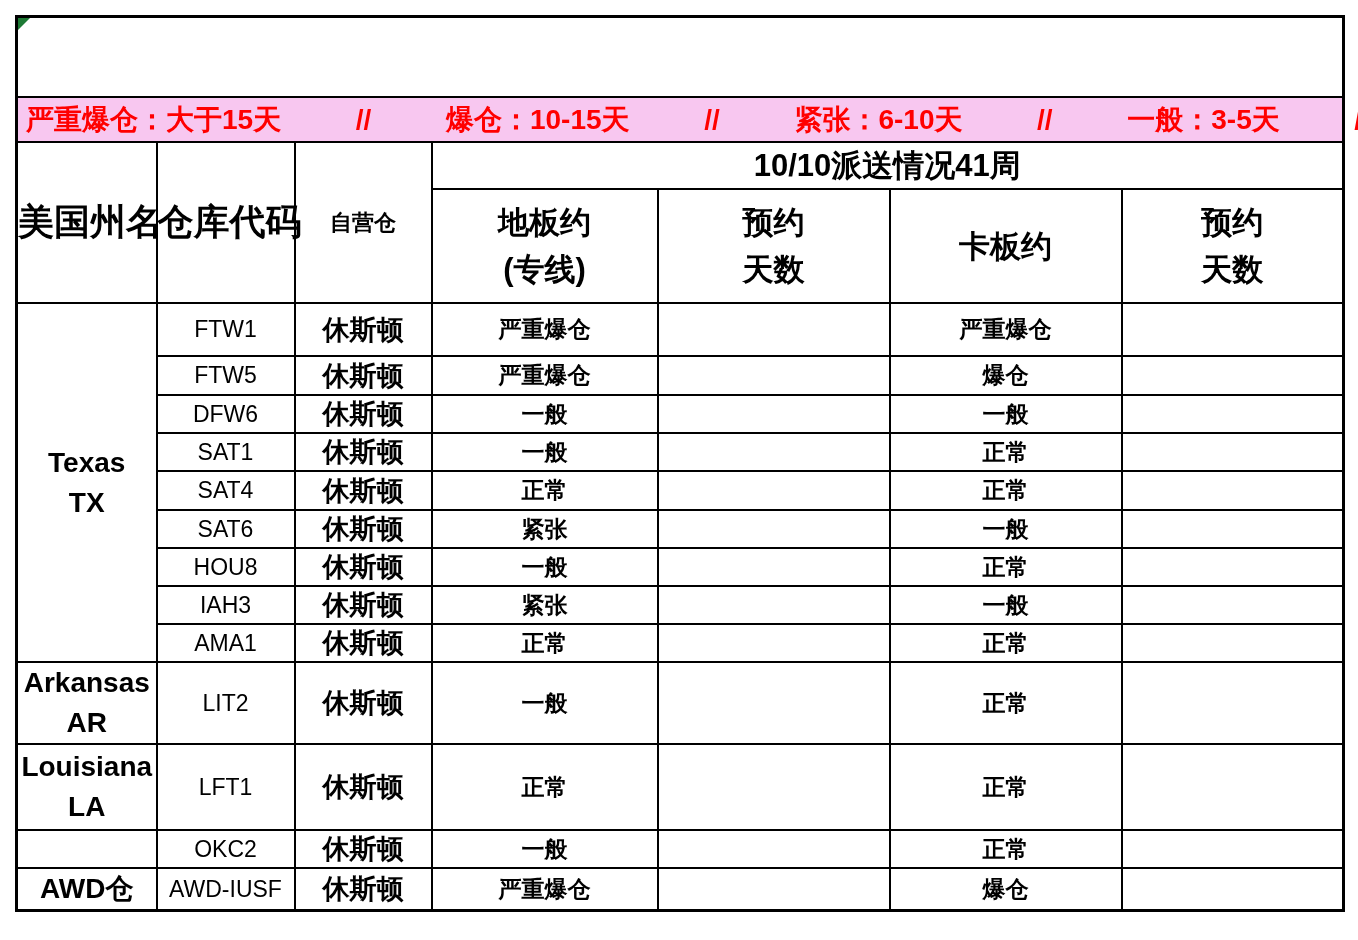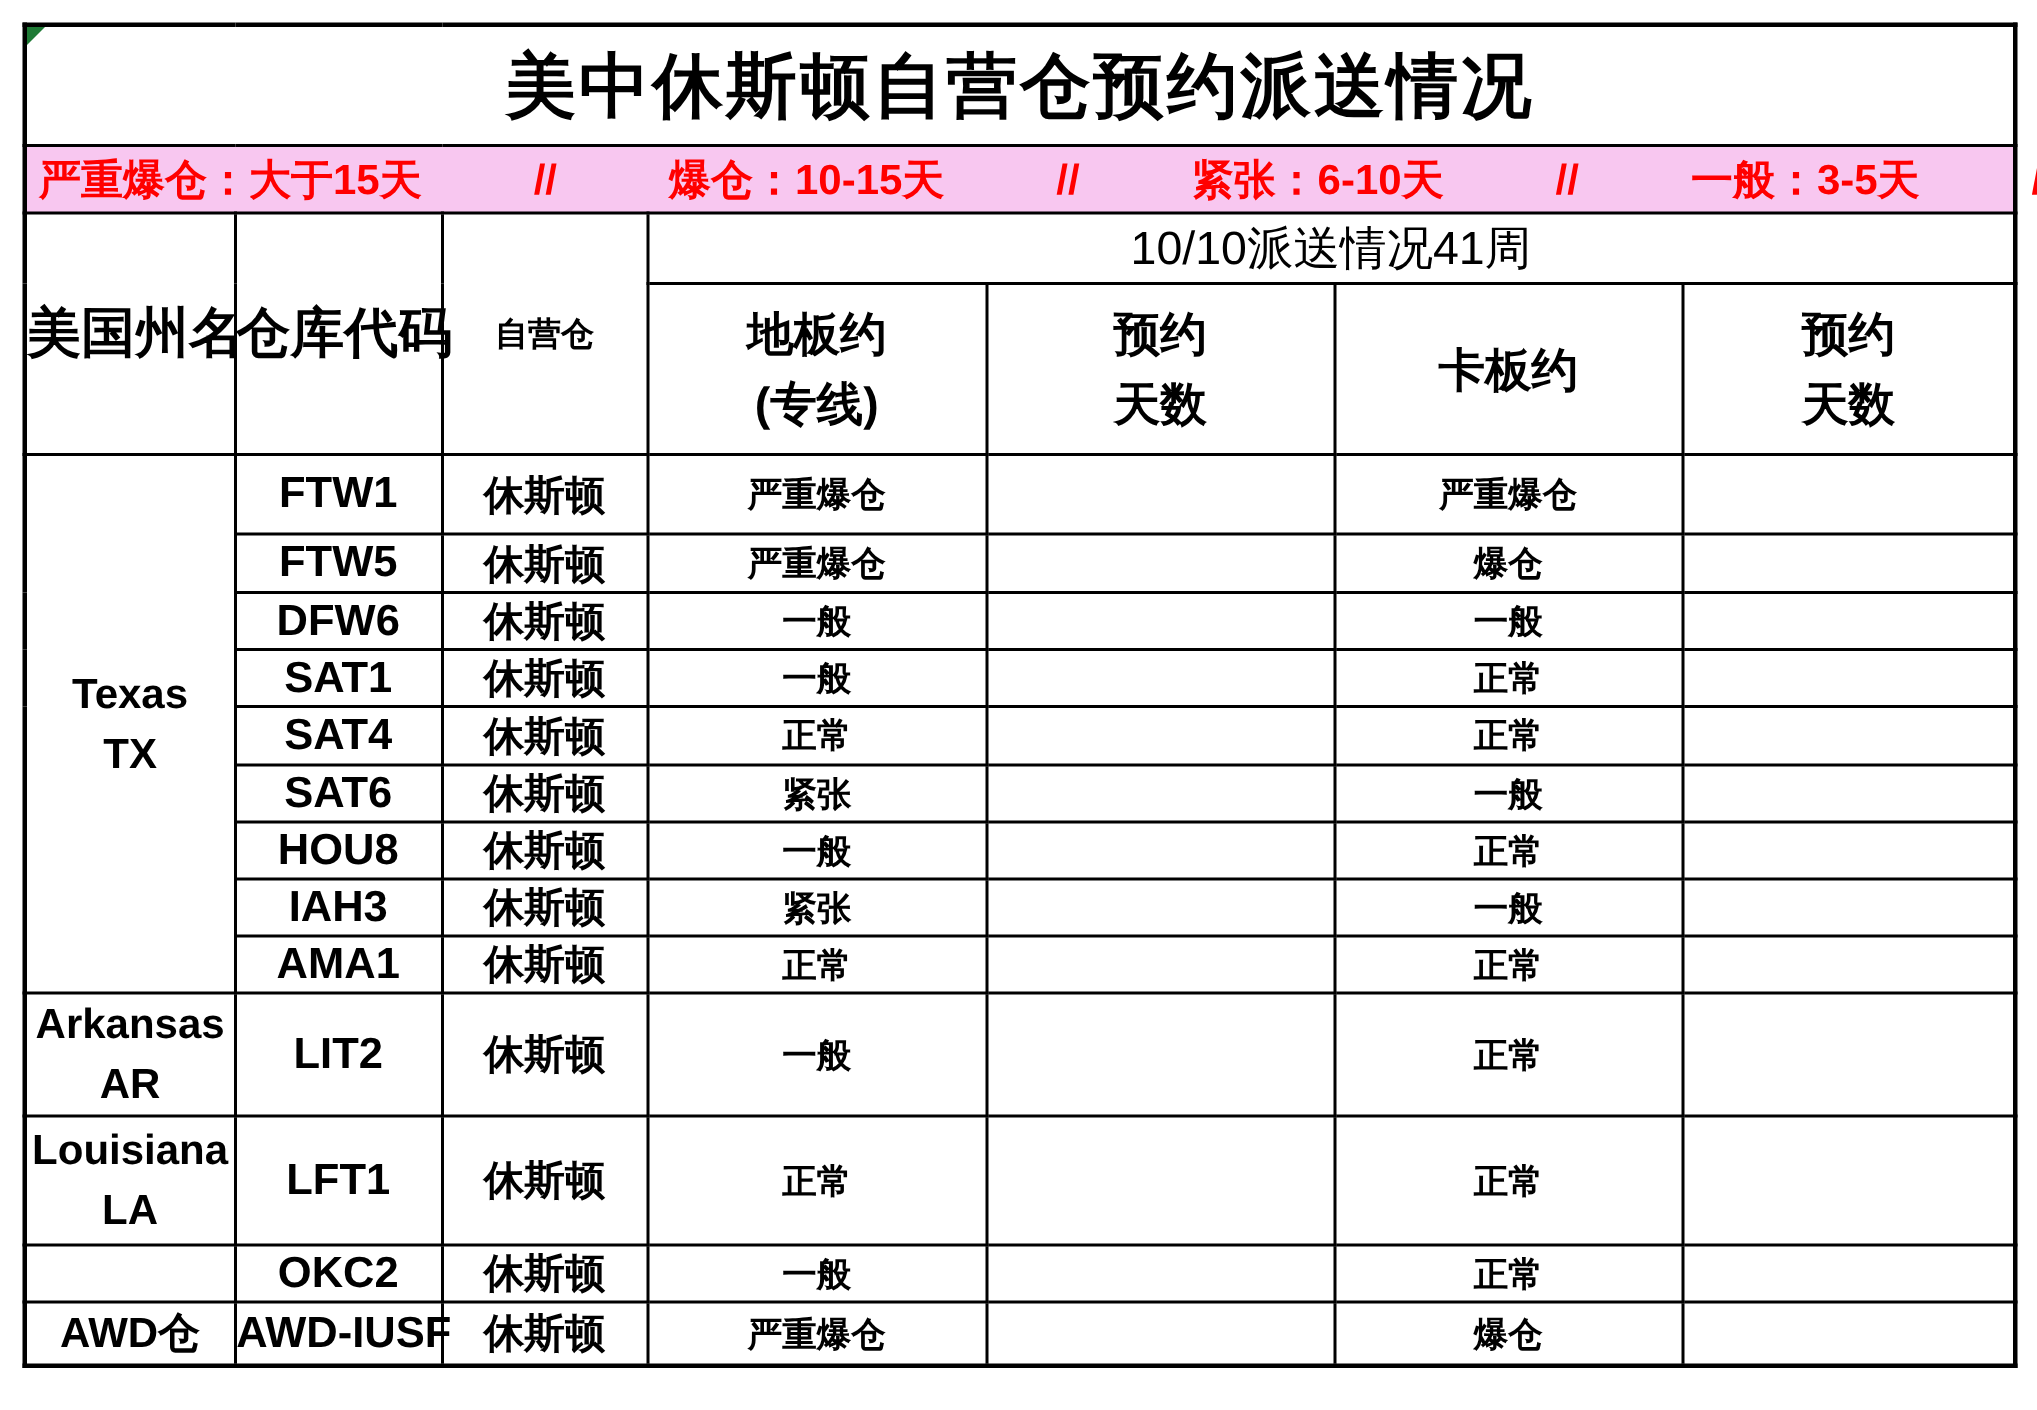--- a/index.html
+++ b/index.html
@@ -58,25 +58,25 @@
     box-sizing: border-box;
     padding-left: 8px;
     font-size: 28px;
     font-weight: bold;
     color: #FF0000;
     white-space: nowrap;
   }
   
   td.hwide  { font-size: 36px; font-weight: bold; white-space: nowrap; }
   td.hmed   { font-size: 22px; font-weight: bold; white-space: nowrap; }
-  td.hgroup { height: 45px; font-size: 31px; font-weight: normal; }
+  td.hgroup { height: 45px; font-size: 31px; font-weight: bold; }
   tr.subhdr td { height: 112px; font-size: 31px; font-weight: bold; line-height: 47px; }
   
   td.state  { font-size: 28px; font-weight: bold; line-height: 40px; }
-  td.code   { font-size: 29px; font-weight: bold; white-space: nowrap; }
+  td.code   { font-size: 23px; font-weight: normal; white-space: nowrap; }
   td.wh     { font-size: 27px; font-weight: bold; }
   td.status { font-size: 23px; font-weight: bold; }
   td.days   { font-size: 23px; }
 </style>
 </head>
 <body>
 
 <div class="sheet">
 <table class="grid">
   <colgroup>
@@ -86,21 +86,20 @@
     <col style="width:226px">
         <col style="width:232px">
         <col style="width:232px">
         <col style="width:222px">
   </colgroup>
 
   <tbody>
         <tr>
     <td class="title-cell" colspan="7">
       <div class="corner-tri"></div>
-      <span>美中休斯顿自营仓预约派送情况</span>
     </td>
   </tr>
 
   <tr>
     <td class="legend-cell" colspan="7">
       <div class="legend-inner">
         <span>严重爆仓：大于15天</span>
         <span>//</span>
         <span>爆仓：10-15天</span>
         <span>//</span>

